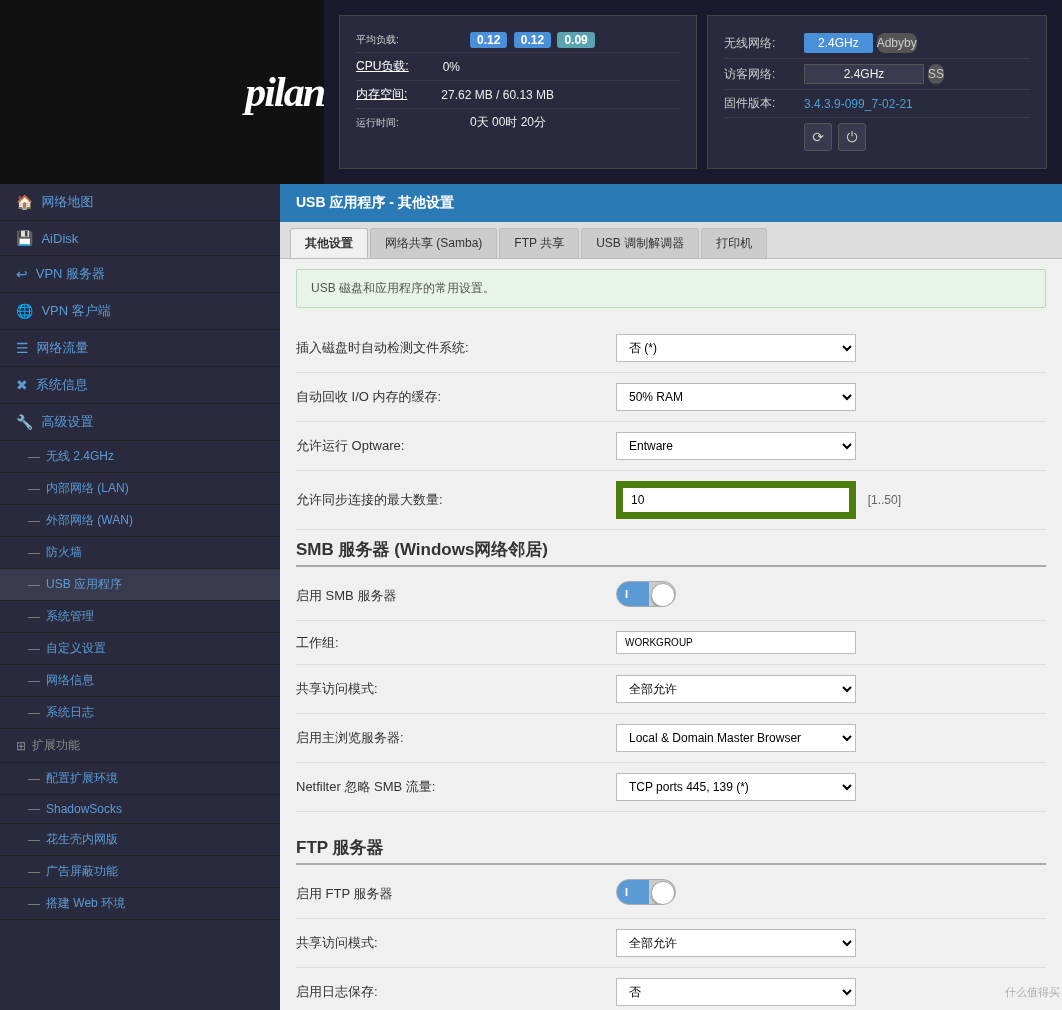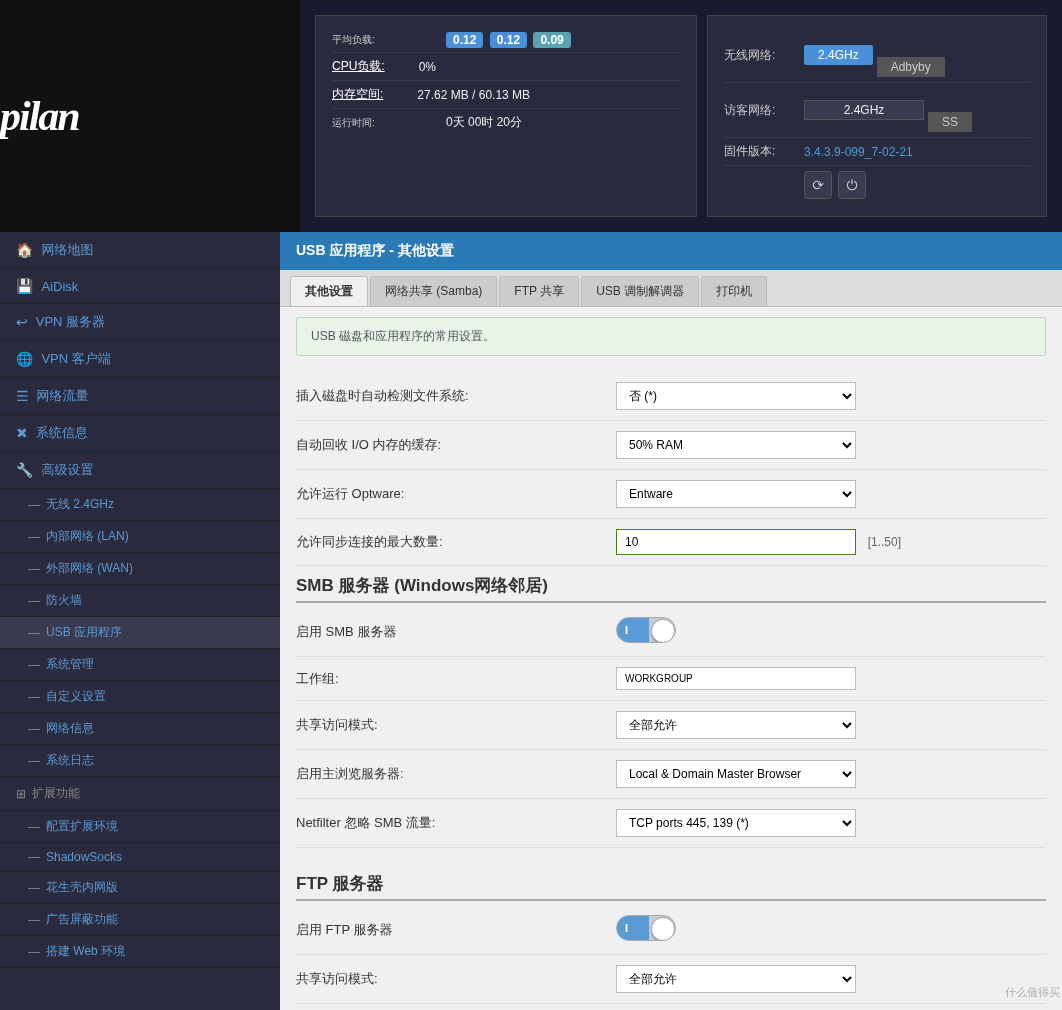--- a/index.html
+++ b/index.html
@@ -1,40 +1,40 @@
 <!DOCTYPE html>
 <html><head>
   <meta charset="utf-8">
   <style>
     * { box-sizing: border-box; margin: 0; padding: 0; }
     body { font-family: Arial, "Microsoft YaHei", sans-serif; font-size: 13px; background: #d0d0d0; color: #333; }
 
     
     .app-wrapper { display: flex; flex-direction: column; height: 1010px; width: 1062px; overflow: hidden; }
     .top-bar { display: flex; background: #1a1a2e; min-height: 160px; }
-    .logo-area { width: 300px; display: flex; align-items: center; justify-content: flex-start; background: #111; flex-shrink: 0; }
+    .logo-area { width: 324px; display: flex; align-items: center; justify-content: flex-end; background: #111; flex-shrink: 0; }
     .logo-text { color: white; font-size: 42px; font-weight: bold; font-style: italic; letter-spacing: -2px; font-family: Georgia, serif; }
     .top-stats { flex: 1; display: flex; gap: 10px; padding: 15px; background: #1a1a2e; }
     .stats-box { background: #2a2a3e; border: 1px solid #444; padding: 12px 16px; flex: 1; }
     .stats-row { display: flex; align-items: center; padding: 5px 0; border-bottom: 1px solid #3a3a4e; }
     .stats-row:last-child { border-bottom: none; }
     .stats-label { color: #ccc; width: 90px; font-size: 10px; }
     .stats-value { color: #eee; font-size: 12px; padding-left: 24px; }
     .stats-link { color: #ffffff; text-decoration: underline; cursor: pointer; font-size: 12px; }
     .load-badge { padding: 1px 7px; border-radius: 3px; font-size: 12px; font-weight: bold; color: white; margin-right: 3px; }
     .load-blue { background: #4a90d9; }
     .load-green { background: #4a90d9; }
     .load-teal { background: #5ba3b0; }
 
     .wifi-box { background: #2a2a3e; border: 1px solid #444; padding: 12px 16px; width: 340px; }
     .wifi-row { display: flex; align-items: center; padding: 5px 0; border-bottom: 1px solid #3a3a4e; }
     .wifi-row:last-child { border-bottom: none; }
     .wifi-label { color: #ccc; width: 80px; font-size: 12px; }
     .wifi-btn { background: #4a90d9; color: white; border: none; padding: 3px 14px; font-size: 12px; cursor: pointer; border-radius: 2px; }
-    .wifi-btn-gray { background: #555; color: #ccc; border: none; padding: 3px 14px; font-size: 12px; cursor: pointer; border-radius: 0; margin-left: 4px; margin-top: 24px; }
+    .wifi-btn-gray { background: #555; color: #ccc; border: none; padding: 3px 0; font-size: 12px; cursor: pointer; border-radius: 8px; margin-left: 4px; }
     .wifi-input { background: #3a3a4e; border: 1px solid #555; color: #eee; padding: 2px 8px; font-size: 12px; width: 120px; text-align: center; }
     .firmware-link { color: #4a9fd5; text-decoration: none; font-size: 12px; }
     .icon-btn { background: #3a3a4e; border: 1px solid #555; color: #ccc; width: 28px; height: 28px; cursor: pointer; display: inline-flex; align-items: center; justify-content: center; border-radius: 3px; font-size: 14px; }
 
     
     .main-area { display: flex; flex: 1; overflow: hidden; }
 
     
     .sidebar { width: 280px; background: #2a2a3e; overflow-y: auto; flex-shrink: 0; }
     .sidebar-item { display: flex; align-items: center; padding: 9px 16px; color: #5b9bd5; cursor: pointer; font-size: 13px; border-bottom: 1px solid #222; }
@@ -57,21 +57,21 @@
     .content-body { padding: 10px 16px; background: #f0f0f0; }
 
     .info-box { background: #e8f4e8; border: 1px solid #b8d8b8; padding: 10px 14px; margin-bottom: 16px; font-size: 12px; color: #555; border-radius: 2px; }
 
     .form-section { margin-bottom: 0; }
     .form-row { display: flex; align-items: center; padding: 10px 0; border-bottom: 1px solid #ddd; }
     .form-label { width: 320px; font-size: 13px; color: #333; flex-shrink: 0; }
     .form-control { flex: 1; }
 
     select.styled-select { padding: 5px 8px; border: 1px solid #bbb; background: #fff; font-size: 12px; width: 240px; appearance: auto; }
-    input.styled-input { padding: 5px 8px; border: 1px solid #4d7c0f; background: #fff; font-size: 12px; width: 240px; }
+    input.styled-input { padding: 5px 8px; border: 7px solid #4d7c0f; background: #fff; font-size: 12px; width: 240px; }
     .range-hint { margin-left: 8px; color: #666; font-size: 12px; }
     .section-title { font-size: 17px; font-weight: bold; color: #333; padding: 8px 0 4px 0; border-bottom: 2px solid #aaa; margin-bottom: 4px; }
 
     
     .toggle-switch { display: inline-flex; align-items: center; cursor: pointer; }
     .toggle-track { width: 60px; height: 26px; background: #ccc; border-radius: 13px; position: relative; display: inline-block; border: 1px solid #aaa; overflow: hidden; }
     .toggle-track-on { background: linear-gradient(to right, #5b9bd5 0%, #5b9bd5 55%, #ccc 55%); }
     .toggle-thumb { width: 24px; height: 24px; background: #fff; border-radius: 50%; position: absolute; top: 1px; left: 2px; border: 1px solid #aaa; box-shadow: 0 1px 2px rgba(0,0,0,0.3); }
     .toggle-thumb-on { left: 34px; }
     .toggle-label-on { font-size: 11px; color: white; position: absolute; left: 8px; top: 6px; font-weight: bold; }

